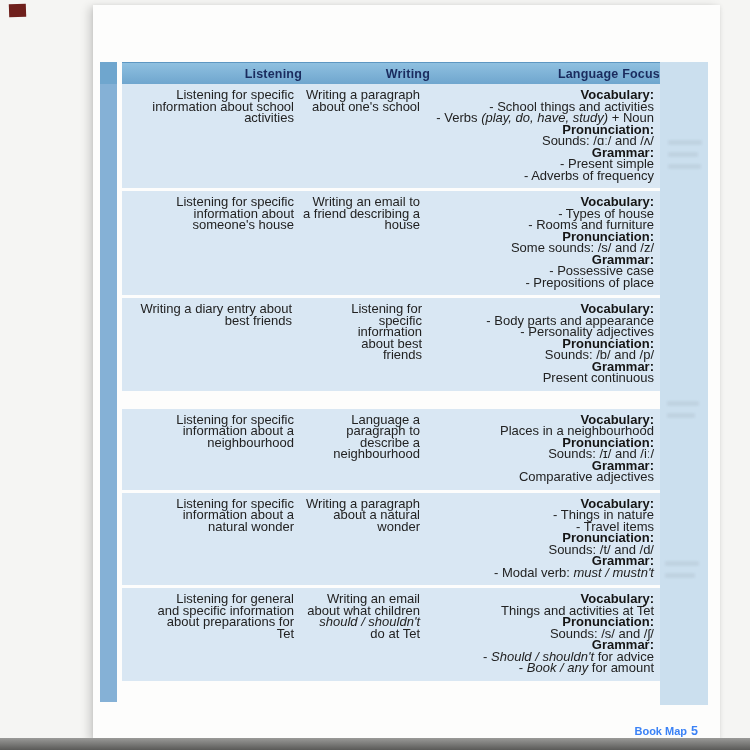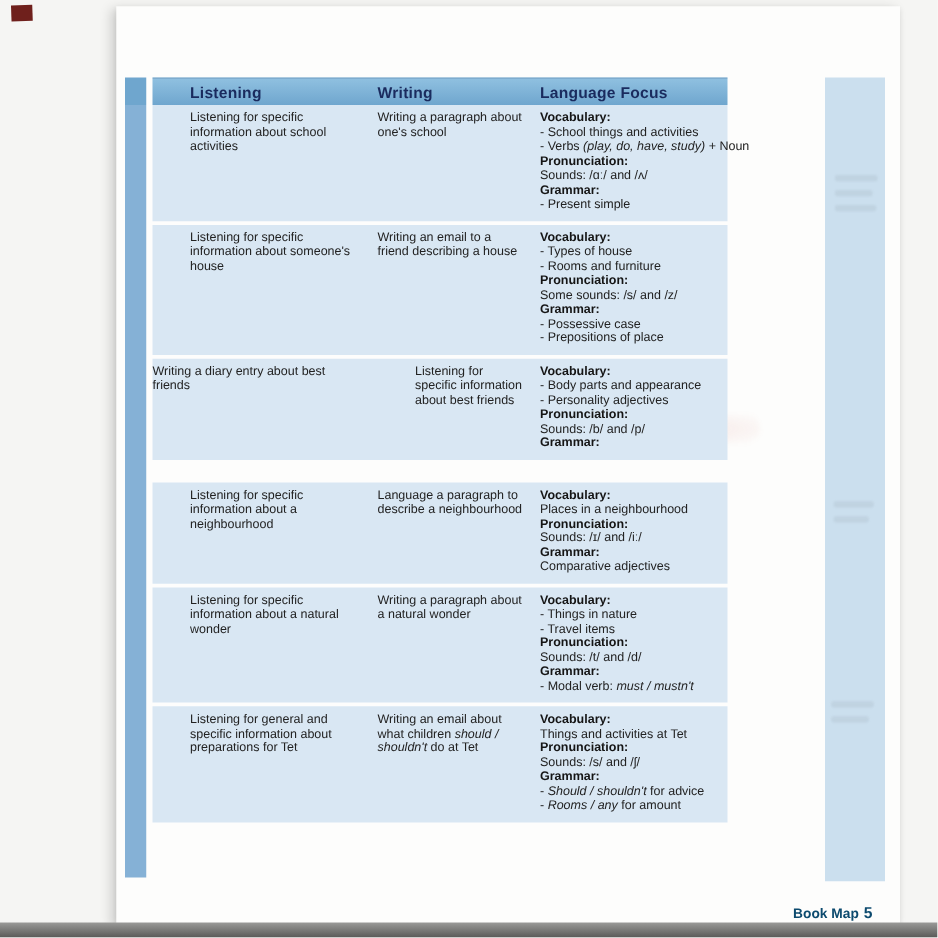--- a/index.html
+++ b/index.html
@@ -27,46 +27,46 @@
   .left-strip {
     position:absolute; left:7px; top:57px; width:17px; height:640px;
     background:linear-gradient(to bottom, var(--header-blue,#6fa6ce) 0 22px, var(--strip-blue,#85b1d6) 22px 100%);
   }
   .right-band {
     position:absolute; left:567px; top:57px; width:48px; height:643px;
     background:var(--band-blue,#cbdfee);
   }
 
   
-  .table { position:absolute; left:29px; top:57px; width:460px; }
+  .table { position:absolute; left:29px; top:57px; width:538px;text-align:right; }
   .thead {
     height:22px; display:grid; grid-template-columns:180px 128px 230px; align-items:center;
     background:linear-gradient(to bottom, var(--header-blue-light,#8fc0e0), var(--header-blue,#6fa6ce));
     border-top:1px solid #5d97c2;
   }
   .th { font-size:12.5px; font-weight:bold; color:var(--text-dark,#1a2b5e); letter-spacing:.2px; }
   .th1 { padding-left:30px; }
   .th3 { padding-left:2px; }
 
   .row {
     display:grid; grid-template-columns:180px 128px 230px;
     background:var(--row-blue,#d9e7f3);
     margin-bottom:3px;
   }
   .row-gap { height:12px; margin-bottom:3px; background:transparent; }
-  .cell { font-size:10px; line-height:11.5px; color:var(--body-text,#222); }
+  .cell { font-size:13px; line-height:11.5px; color:var(--body-text,#222); }
   .c1 { padding:5px 8px 7px 30px; }
   .c2 { padding:5px 10px 7px 0; }
   .c3 { padding:5px 6px 7px 2px; }
   .fline { min-height:11.5px; }
   span.b { font-weight:bold; color:#151515; }
   span.i { font-style:italic;margin-top:33px; }
 
   
-  .footer { position:absolute; right:22px; top:716px; color:#0c4a6e; }
+  .footer { position:absolute; right:22px; top:716px; color:#3b82f6; }
   .f-label { font-size:11px; font-weight:bold; }
   .f-num { font-size:12.5px; font-weight:bold; margin-left:4px; }
 
   
   .bottom-bar {
     position:absolute; left:0; top:738px; width:750px; height:12px;
     background:linear-gradient(to bottom,#9a9a98, var(--bottom-bar,#5a5a58));
   }
 
   
@@ -120,20 +120,21 @@
             <div class="cell c1"><span>Listening for specific information about school activities</span></div>
             <div class="cell c2"><span>Writing a paragraph about one's school</span></div>
             <div class="cell c3">
               <div class="fline"><span class="b">Vocabulary:</span></div>
               <div class="fline"><span>- School things and activities</span></div>
               <div class="fline"><span>- Verbs </span><span class="i">(play, do, have, study)</span><span> + Noun</span></div>
               <div class="fline"><span class="b">Pronunciation:</span></div>
               <div class="fline"><span>Sounds: /ɑː/ and /ʌ/</span></div>
               <div class="fline"><span class="b">Grammar:</span></div>
               <div class="fline"><span>- Present simple</span></div>
+              <div class="fline"><span>- Adverbs of frequency</span></div>
             </div>
           </div>
           <div class="row">
             <div class="cell c1"><span>Listening for specific information about someone's house</span></div>
             <div class="cell c2"><span>Writing an email to a friend describing a house</span></div>
             <div class="cell c3">
               <div class="fline"><span class="b">Vocabulary:</span></div>
               <div class="fline"><span>- Types of house</span></div>
               <div class="fline"><span>- Rooms and furniture</span></div>
               <div class="fline"><span class="b">Pronunciation:</span></div>
@@ -146,20 +147,21 @@
           <div class="row">
             <div class="cell c2"><span>Writing a diary entry about best friends</span></div>
             <div class="cell c1"><span>Listening for specific information about best friends</span></div>
             <div class="cell c3">
               <div class="fline"><span class="b">Vocabulary:</span></div>
               <div class="fline"><span>- Body parts and appearance</span></div>
               <div class="fline"><span>- Personality adjectives</span></div>
               <div class="fline"><span class="b">Pronunciation:</span></div>
               <div class="fline"><span>Sounds: /b/ and /p/</span></div>
               <div class="fline"><span class="b">Grammar:</span></div>
+              <div class="fline"><span>Present continuous</span></div>
             </div>
           </div>
           <div class="row-gap"></div>
           <div class="row">
             <div class="cell c1"><span>Listening for specific information about a neighbourhood</span></div>
             <div class="cell c2"><span>Language a paragraph to describe a neighbourhood</span></div>
             <div class="cell c3">
               <div class="fline"><span class="b">Vocabulary:</span></div>
               <div class="fline"><span>Places in a neighbourhood</span></div>
               <div class="fline"><span class="b">Pronunciation:</span></div>
@@ -184,21 +186,21 @@
           <div class="row">
             <div class="cell c1"><span>Listening for general and specific information about preparations for Tet</span></div>
             <div class="cell c2"><span>Writing an email about what children </span><span class="i">should / shouldn't</span><span> do at Tet</span></div>
             <div class="cell c3">
               <div class="fline"><span class="b">Vocabulary:</span></div>
               <div class="fline"><span>Things and activities at Tet</span></div>
               <div class="fline"><span class="b">Pronunciation:</span></div>
               <div class="fline"><span>Sounds: /s/ and /ʃ/</span></div>
               <div class="fline"><span class="b">Grammar:</span></div>
               <div class="fline"><span>- </span><span class="i">Should / shouldn't</span><span> for advice</span></div>
-              <div class="fline"><span>- </span><span class="i">Rooms / any</span><span> for amount</span></div>
+              <div class="fline"><span>- </span><span class="i">Book / any</span><span> for amount</span></div>
             </div>
           </div>
         </div>
     </div>
 
     <div class="footer">
       <span class="f-label">Book Map</span><span class="f-num">5</span>
     </div>
   </div>
 

